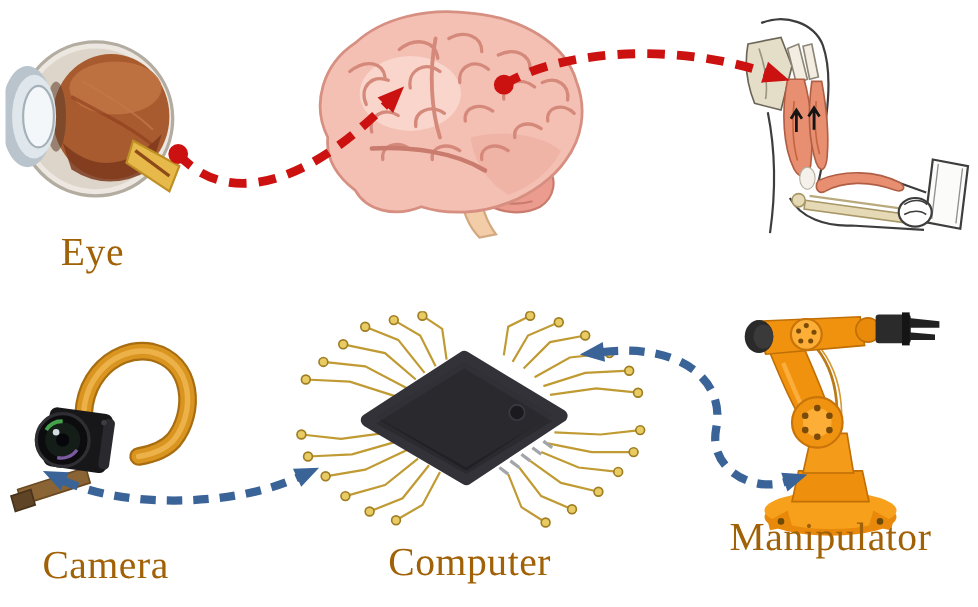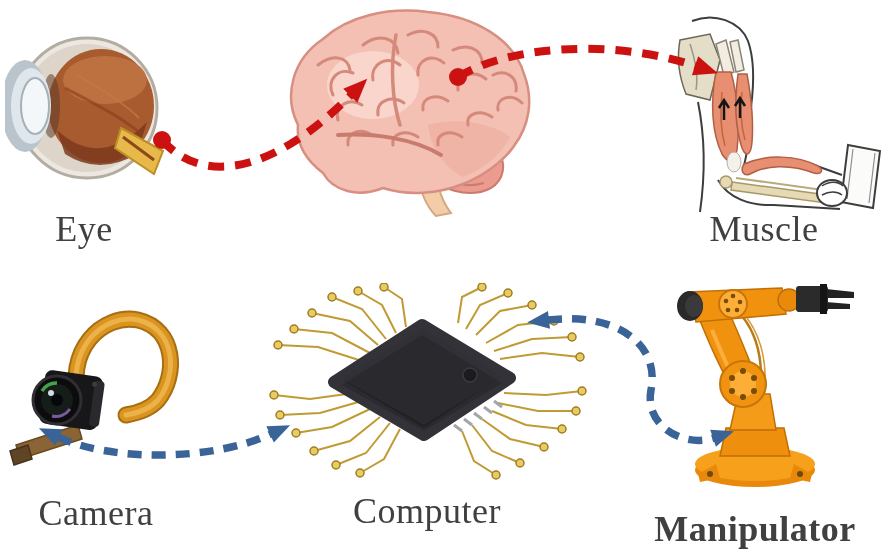--- a/index.html
+++ b/index.html
@@ -8,21 +8,21 @@
     width:889px;height:552px;
     background:#ffffff;
     overflow:hidden;
     font-family:"Liberation Serif", serif;
   }
   .illu{position:absolute;}
   .item-label{
     position:absolute;
     font-size:36px;
     line-height:1.1;
-    color:#404040;
+    color:#a16207;
     text-align:center;
     white-space:nowrap;
     letter-spacing:0.5px;
   }
   .overlay{position:absolute;left:0;top:0;pointer-events:none;}
 </style>
 </head>
 <body>
 
 <div class="canvas">
@@ -225,24 +225,23 @@
     <circle cx="139" cy="22" r="11" fill="#e98a0a" stroke="#c06f05" stroke-width="1.5"></circle>
     <g>
       <rect x="146" y="8" width="32" height="26" rx="3" fill="#2b2b2b"></rect>
       <path d="M176 11 L204 14 L204 20 L176 20 Z" fill="#222222"></path>
       <path d="M176 24 L200 26 L200 31 L176 31 Z" fill="#222222"></path>
       <rect x="170" y="6" width="7" height="30" fill="#151515"></rect>
     </g>
   </svg>
 
   <div class="item-label" style="left:24px;top:210px;width:120px;">Eye</div>
-  <div class="item-label" style="left:674px;top:210px;width:180px;">Muscle</div>
   <div class="item-label" style="left:16px;top:494px;width:160px;">Camera</div>
   <div class="item-label" style="left:337px;top:492px;width:180px;">Computer</div>
-  <div class="item-label" style="left:645px;top:510px;width:220px;font-weight:bold;">Manipulator</div>
+  <div class="item-label" style="left:645px;top:469px;width:220px;">Manipulator</div>
 
   <svg class="overlay" width="889" height="552" viewBox="0 0 889 552">
     <defs>
       <marker id="dotRed" markerUnits="userSpaceOnUse" markerWidth="22" markerHeight="22" refX="11" refY="11">
         <circle cx="11" cy="11" r="9" fill="#cc1111"></circle>
       </marker>
       <marker id="arrowRed" markerUnits="userSpaceOnUse" markerWidth="28" markerHeight="24" refX="3" refY="12" orient="auto">
         <polygon points="2,2 26,12 2,22" fill="#cc1111"></polygon>
       </marker>
       <marker id="arrowBlueEnd" markerUnits="userSpaceOnUse" markerWidth="26" markerHeight="22" refX="3" refY="11" orient="auto">

